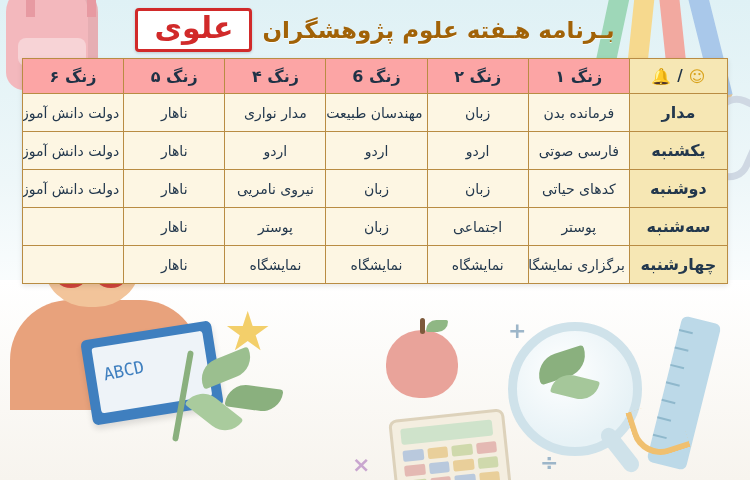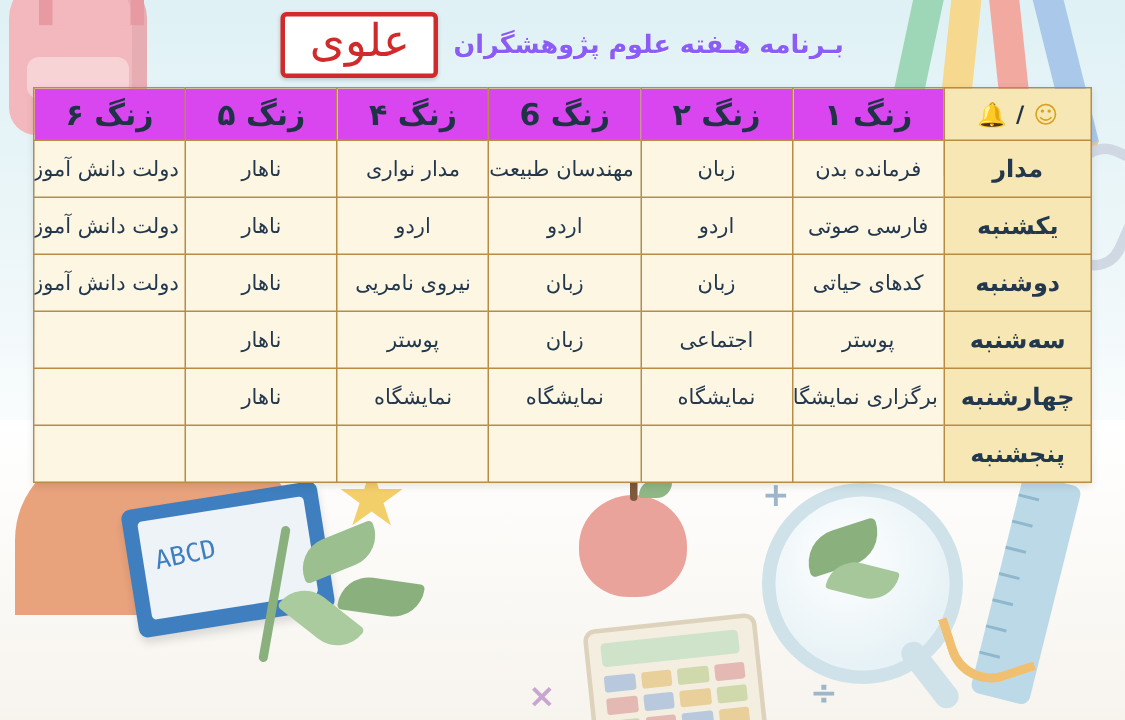--- a/index.html
+++ b/index.html
@@ -199,45 +199,45 @@
   .header {
     position: absolute; left: 0; top: 2px; width: 750px; height: 56px;
     display: flex; align-items: center; justify-content: center; gap: 10px;
     direction: rtl;
   }
   .logo-box {
     background: #ffffff; border: 3px solid #d12a2a; border-radius: 4px;
     padding: 1px 16px 5px 16px; box-shadow: 0 1px 3px rgba(0,0,0,0.18);
   }
   .logo-text {
-    color: #d12a2a; font-size: 30px; font-weight: normal; line-height: 1.05;
+    color: #d12a2a; font-size: 30px; font-weight: bold; line-height: 1.05;
     letter-spacing: 0px;
   }
   .header-title {
-    color: #8b5cf6; font-size: 17px; font-weight: bold; white-space: nowrap;
+    color: #a16207; font-size: 23px; font-weight: bold; white-space: nowrap;
     text-shadow: 0 1px 0 rgba(255,255,255,0.8);
   }
 
   
   .table-wrap {
     position: absolute; left: 22px; top: 58px; width: 706px;
     direction: rtl;
   }
   table.schedule {
     width: 100%; border-collapse: collapse; table-layout: fixed;
     box-shadow: 0 2px 5px rgba(0,0,0,0.10);
   }
   table.schedule th, table.schedule td {
     border: 1px solid #b98c43;
     height: 37px; padding: 0 4px;
     text-align: center; vertical-align: middle;
     font-size: 14px; color: #23384d; white-space: nowrap; overflow: hidden;
   }
   table.schedule thead th {
-    background: #d946ef; font-weight: bold; font-size: 20px; color: #1f3246;
+    background: #fca5a5; font-weight: bold; font-size: 16px; color: #1f3246;
     height: 34px;
   }
   table.schedule thead th.corner {
     background: #f6e7b4; font-size: 17px;
   }
   table.schedule tbody td {
     background: #fdf6e3;
   }
   table.schedule tbody td.daycell {
     background: #f6e7b4; font-weight: bold; font-size: 16px;
@@ -406,26 +406,17 @@
         </tr>
         <tr>
           <td class="daycell">چهارشنبه</td>
           <td>برگزاری نمایشگاه</td>
           <td>نمایشگاه</td>
           <td>نمایشگاه</td>
           <td>نمایشگاه</td>
           <td>ناهار</td>
           <td class="empty"></td>
         </tr>
-        <tr>
-          <td class="daycell">پنجشنبه</td>
-          <td class="empty"></td>
-          <td class="empty"></td>
-          <td class="empty"></td>
-          <td class="empty"></td>
-          <td class="empty"></td>
-          <td class="empty"></td>
-        </tr>
       </tbody>
     </table>
   </div>
 
 </div>
 
 </body></html>

